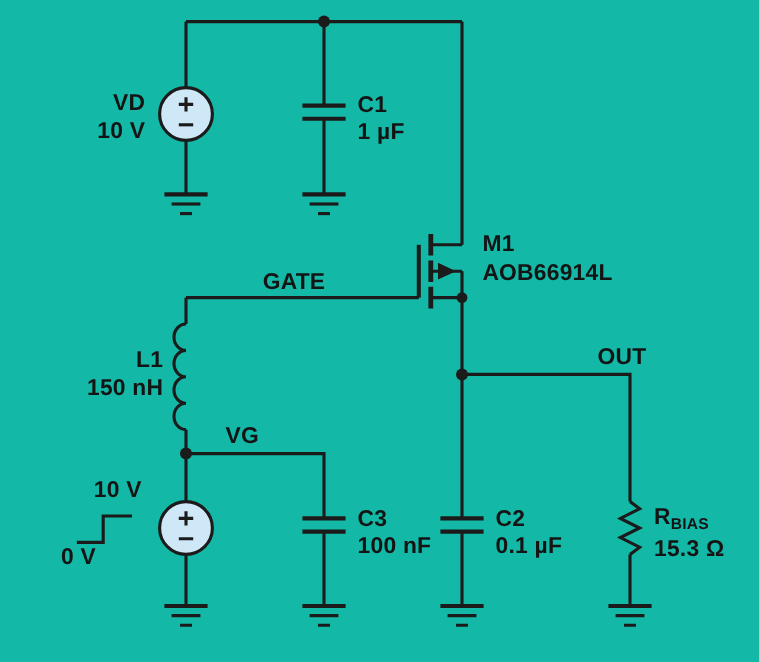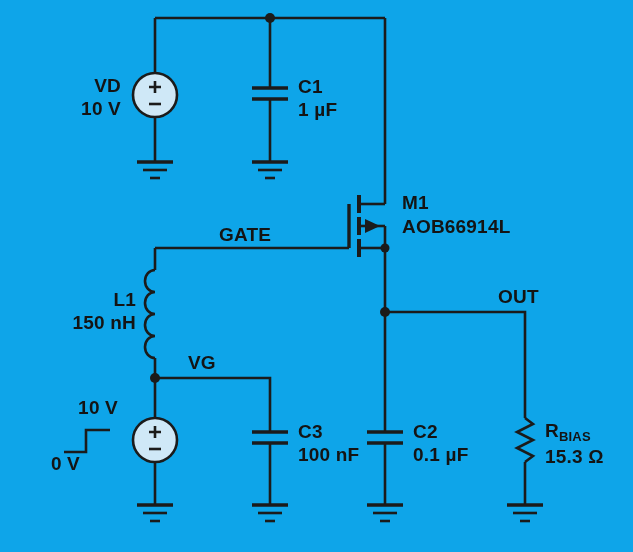--- a/index.html
+++ b/index.html
@@ -1,20 +1,20 @@
 <!DOCTYPE html>
 <html><head>
 <meta charset="utf-8">
 <style>
   html, body { margin: 0; padding: 0; background: #ffffff; }
   .canvas {
     position: relative;
     width: 633px;
     height: 552px;
-    background: #0ea5e9;
+    background: #14b8a6;
     font-family: "Liberation Sans", sans-serif;
     overflow: hidden;
   }
   svg { display: block; }
   svg text {
     font-family: "Liberation Sans", sans-serif;
     font-weight: bold;
     font-size: 19px;
     fill: #141414;
     letter-spacing: 0.2px;

